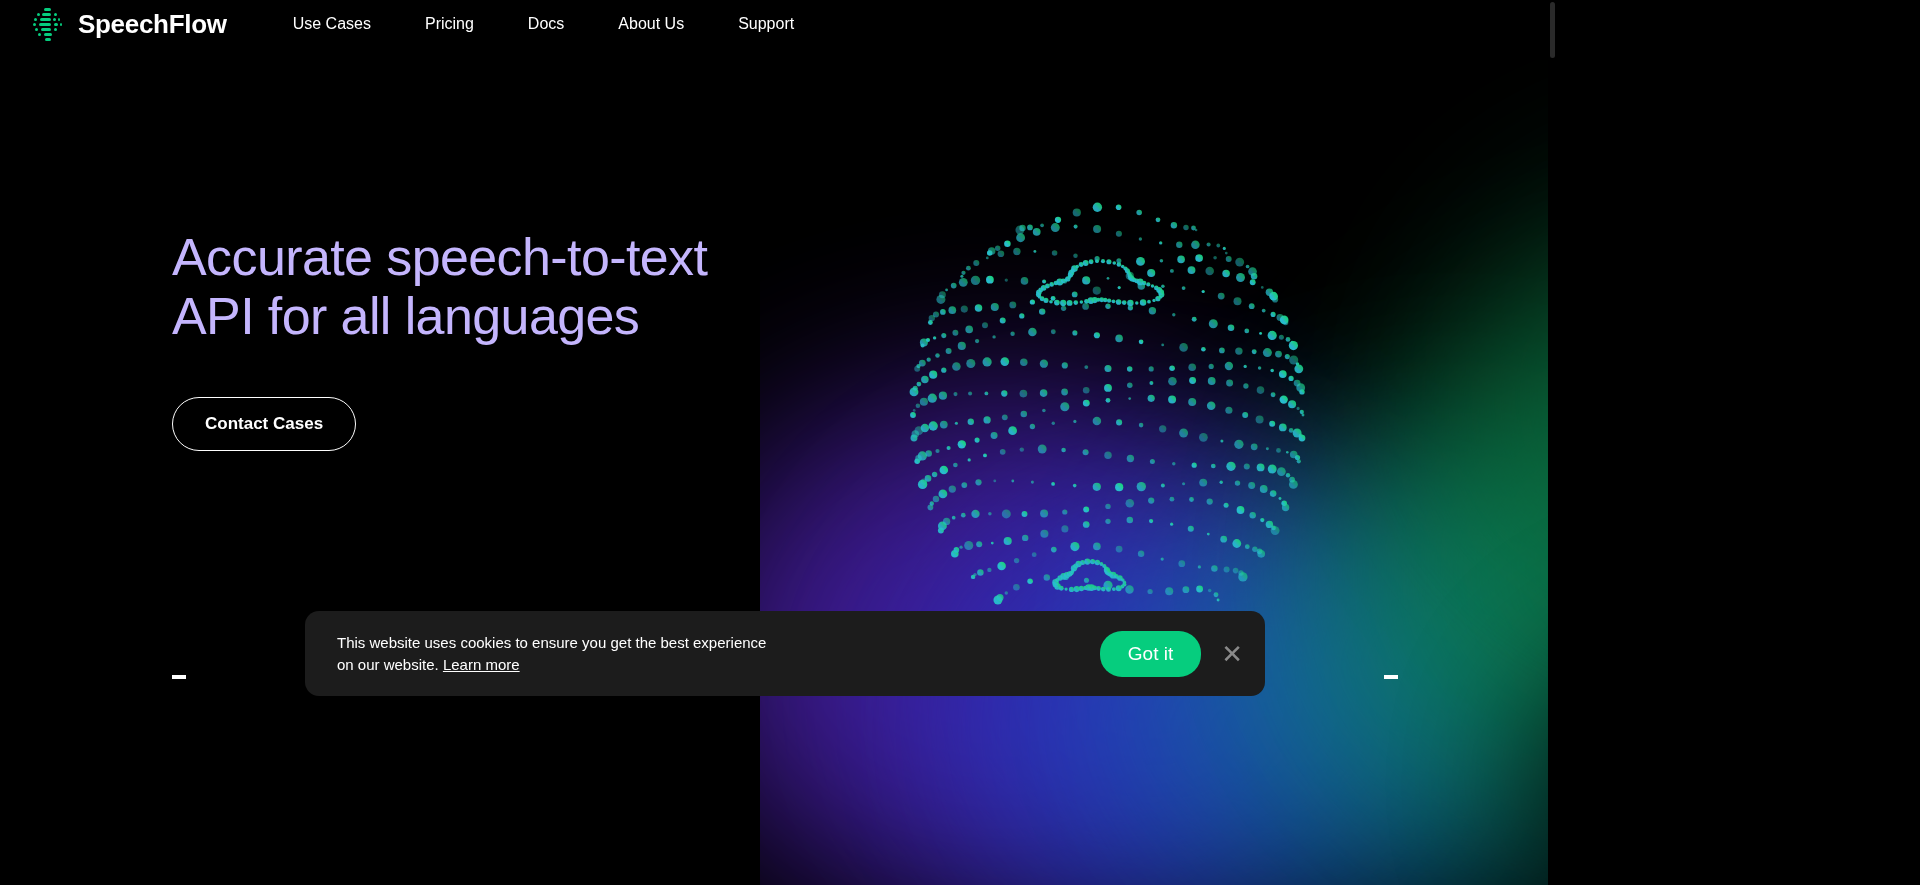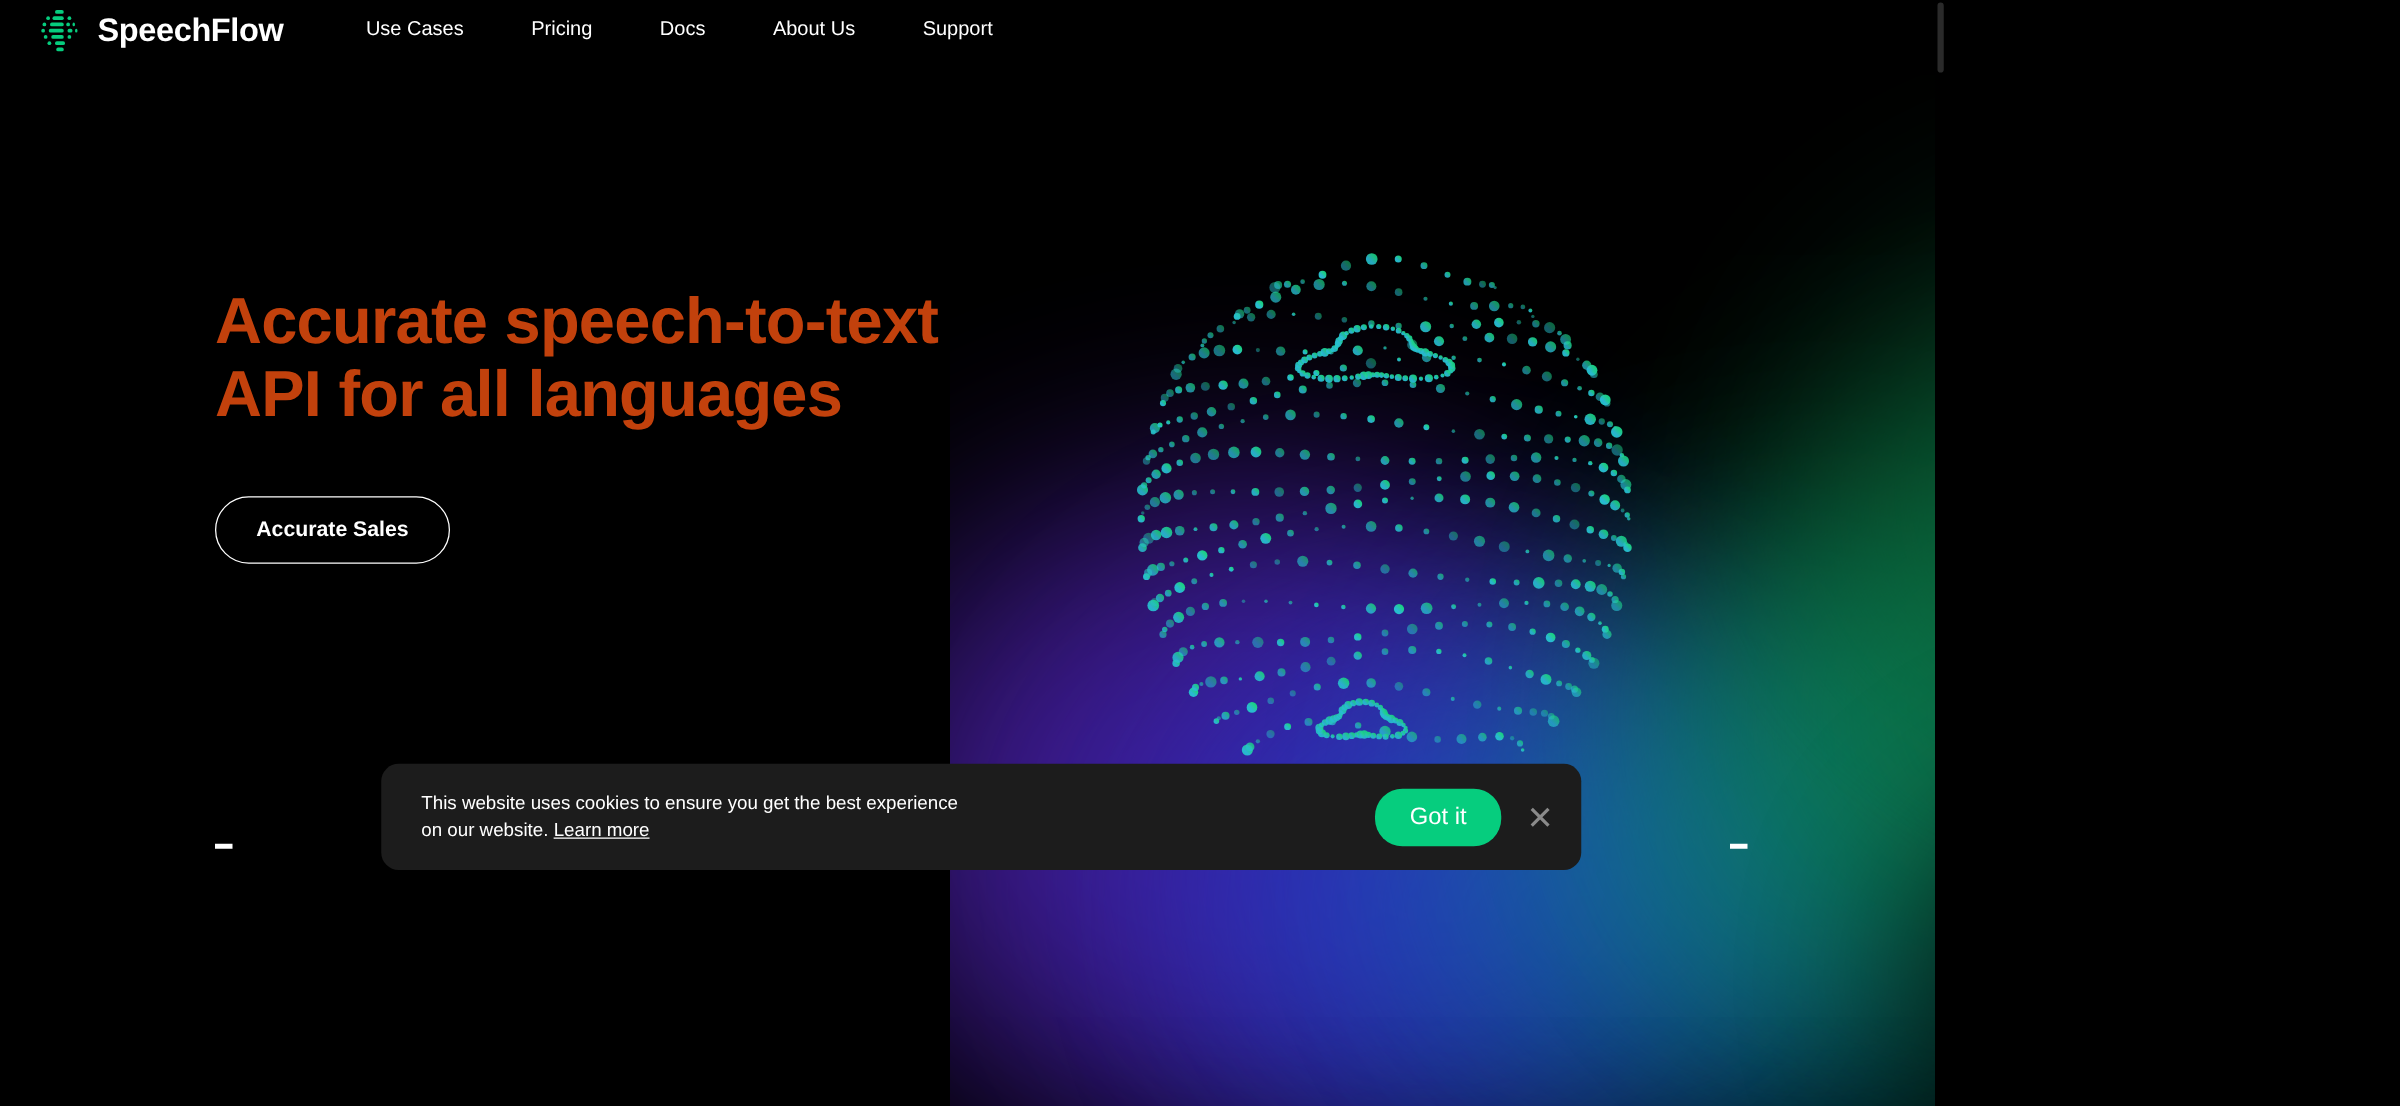--- a/index.html
+++ b/index.html
@@ -46,21 +46,21 @@
   .login-link { color:#a3a3a3; font-size:12px; cursor:pointer;font-style:italic; }
   .signup-btn {
     background:#06cd7e; color:#0f172a; font-size:18px; font-weight:400;
     border:none; border-radius:22px; padding:11px 26px; cursor:pointer;
     white-space:nowrap;
   }
 
   
   .hero-copy { position:absolute; left:172px; top:228px; width:700px; z-index:20; }
   .hero-title {
-    color:#c2410c; font-size:52px; line-height:59px; font-weight:700;
+    color:#c4b5fd; font-size:52px; line-height:59px; font-weight:400;
     letter-spacing:-.6px;
   }
   .hero-sub {
     margin-top:28px; color:#e8e8e8; font-size:15px; line-height:21px;
     max-width:460px; font-weight:400;
   }
   .hero-actions { margin-top:51px; display:flex; align-items:center; gap:12px; }
   .btn-primary {
     background:#06cd7e; color:#fff; font-size:17px; font-weight:700;
     border:none; border-radius:28px; padding:17px 52px; cursor:pointer;
@@ -699,21 +699,21 @@
       <button class="signup-btn">Sign up</button>
     </div>
   </div>
 
   <div class="hero-copy">
     <h1 class="hero-title">
       <span>Accurate speech-to-text</span><br>
       <span>API for all languages</span><br>
     </h1>
     <div class="hero-actions">
-      <button class="btn-outline">Accurate Sales</button>
+      <button class="btn-outline">Contact Cases</button>
     </div>
   </div>
 
   <div class="indicator ind-left"></div>
   <div class="indicator ind-right"></div>
 
   <div class="cookie">
     <div class="cookie-text">
       <span>This website uses cookies to ensure you get the best experience</span><br>
       <span>on our website.</span>

